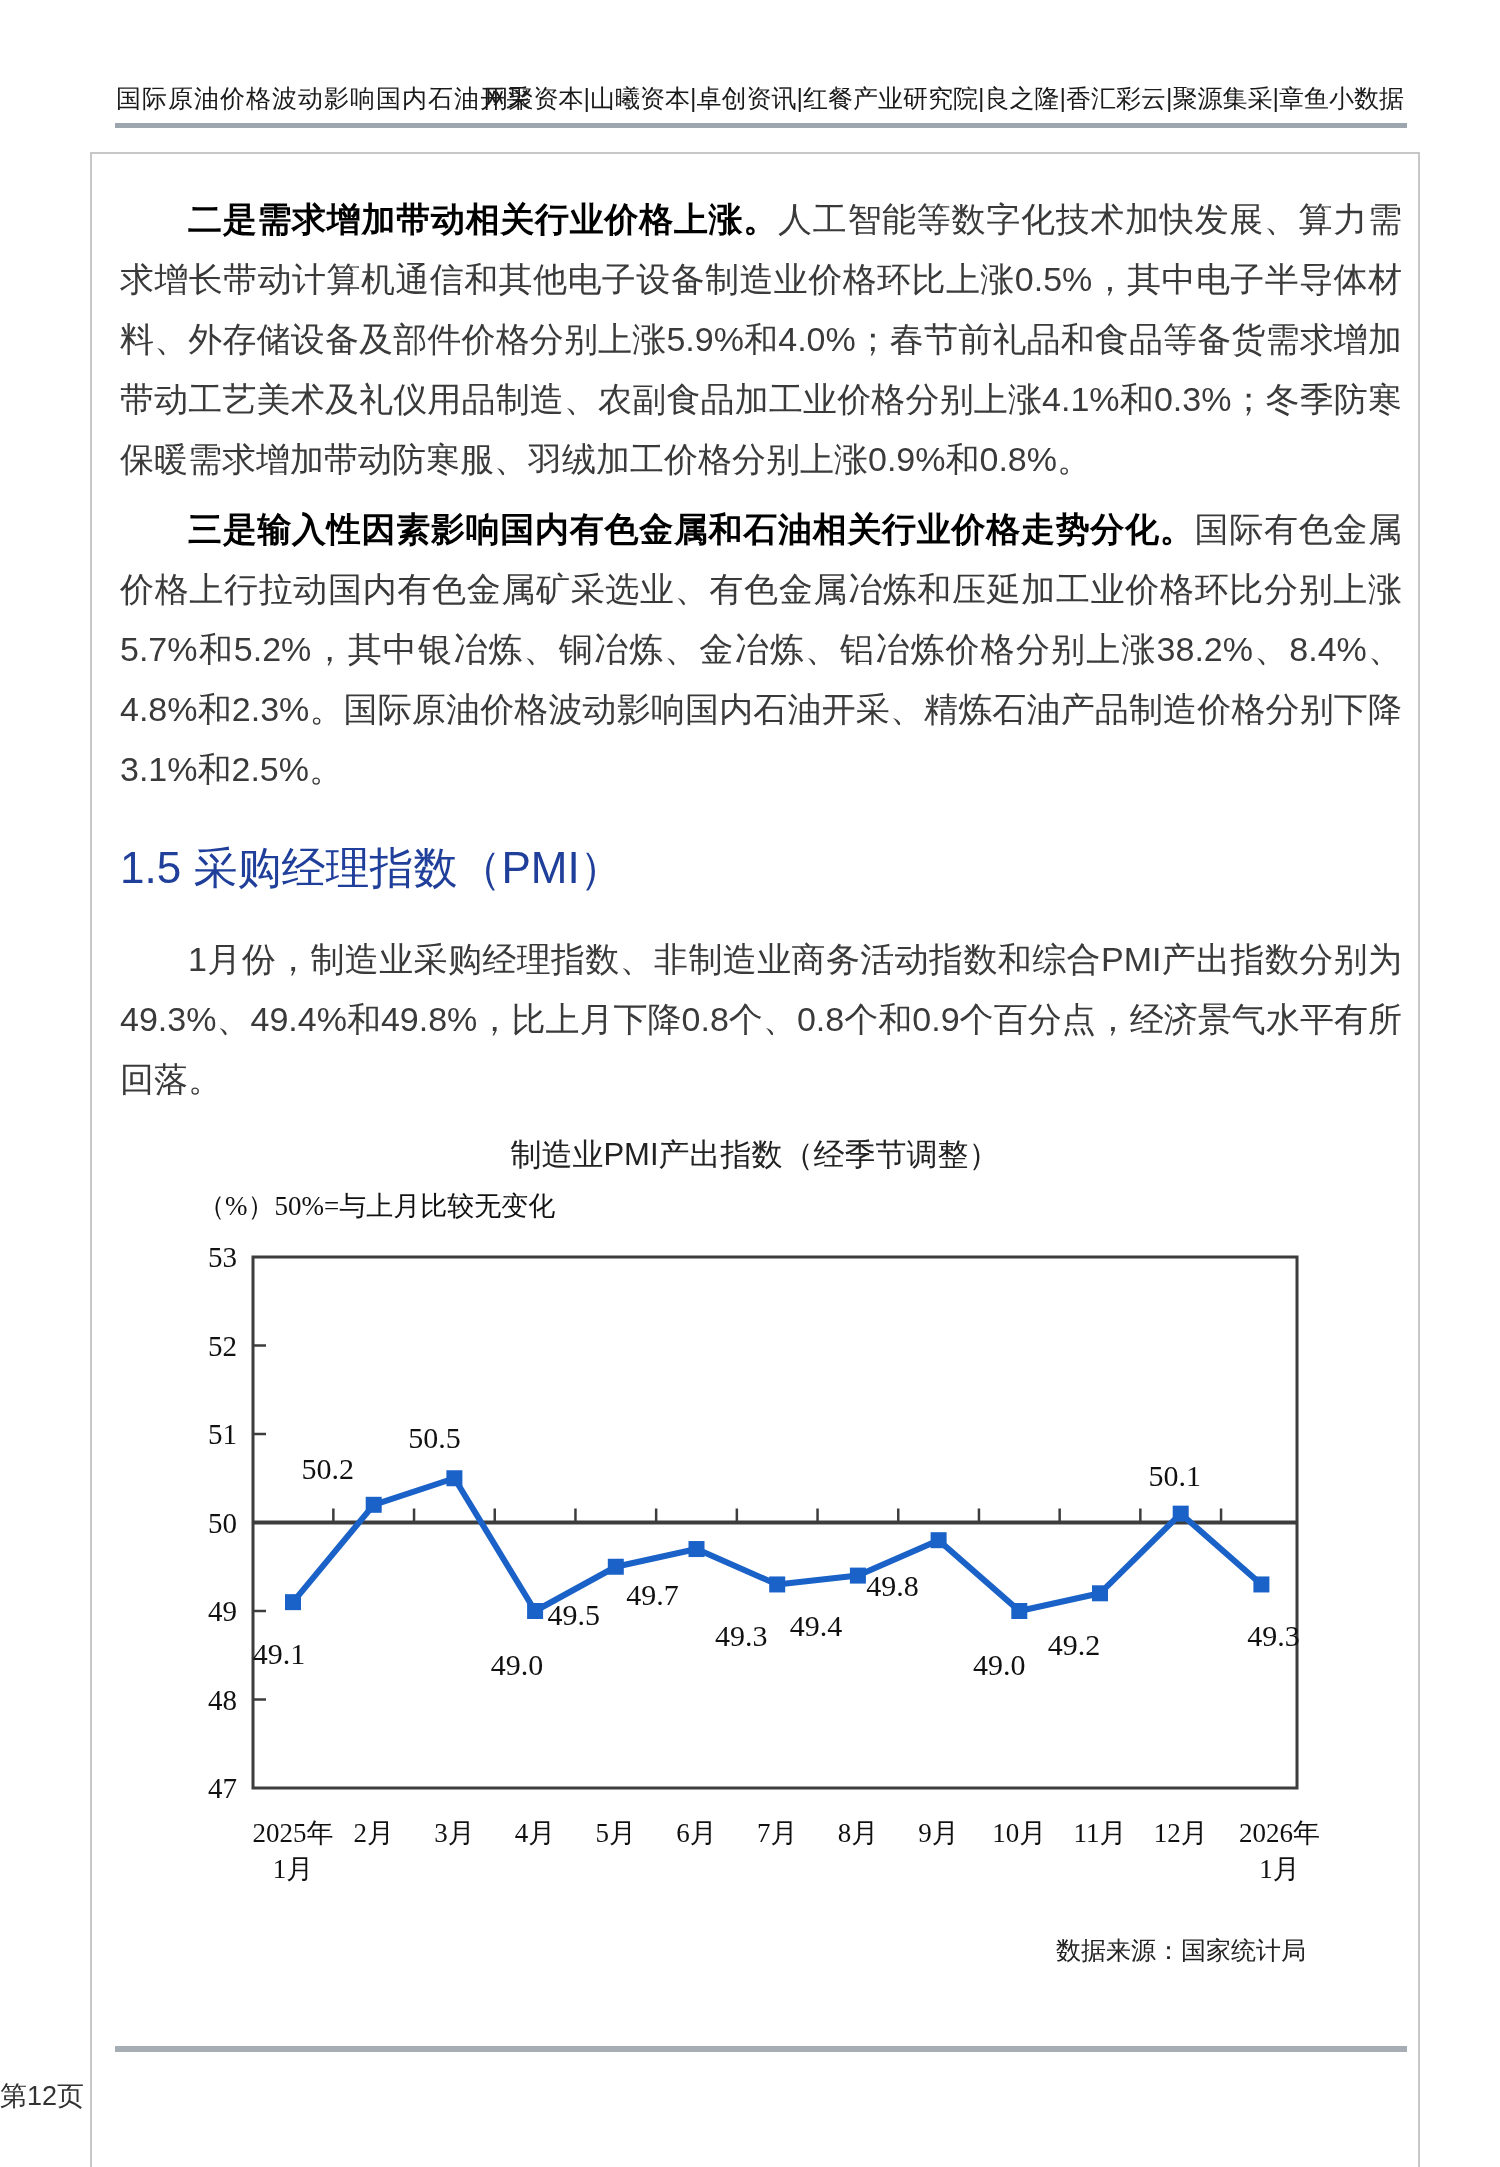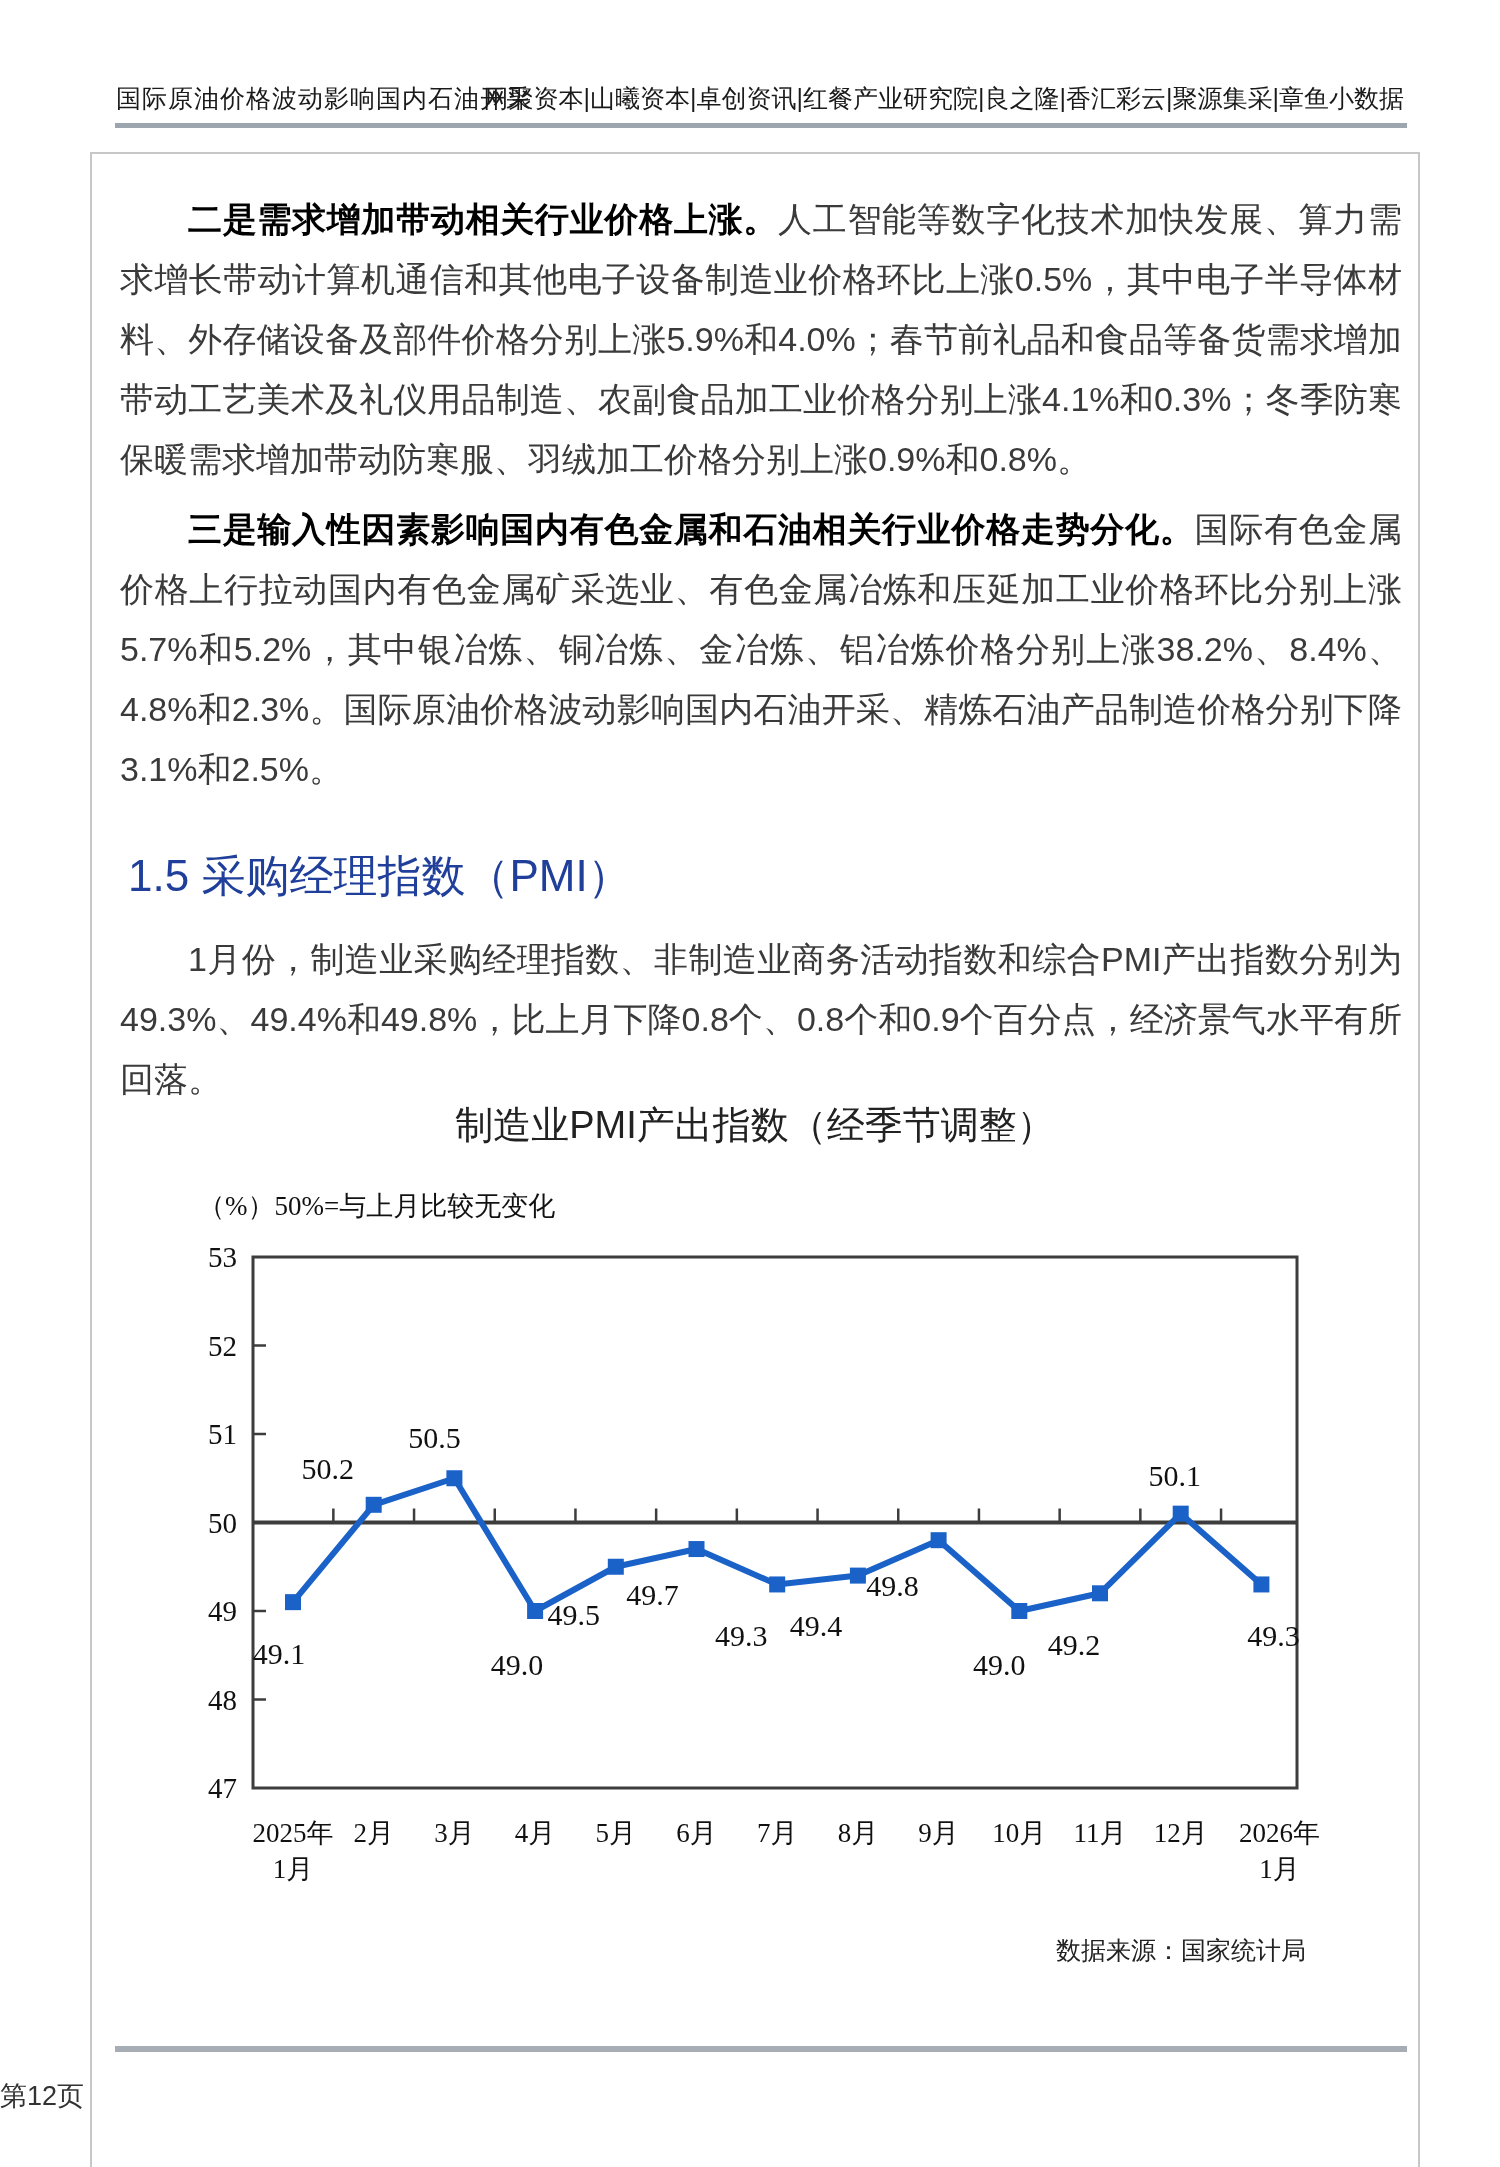--- a/index.html
+++ b/index.html
@@ -41,32 +41,32 @@
     color:#3a3a3a;
     font-weight:300;
   }
   .bodytext p strong{
     color:#000;font-weight:700;
   }
   .sec-heading{
     position:absolute;left:28px;top:684px;
     font-size:44px;line-height:60px;
     color:#1f3f9a;font-weight:400;
-    margin:8px;
+    margin:0;
   }
   .sec-paragraph{
     position:absolute;left:28px;right:16px;top:775px;
     font-size:34px;line-height:60px;
     text-align:justify;text-indent:2em;
     color:#3a3a3a;margin:0;font-weight:300;
   }
   .chart-title{
-    position:absolute;left:0;top:946px;width:100%;
+    position:absolute;left:0;top:980px;width:100%;
     text-align:center;
-    font-size:38px;color:#222;
+    font-size:31px;color:#222;
   }
   .chart-unit{
     position:absolute;left:106px;top:1034px;
     font-family:"Liberation Serif","DejaVu Serif",serif;
     font-size:27px;color:#111;
   }
   .pmi-svg{
     position:absolute;left:0;top:1083px;
   }
   .pmi-svg text{fill:#111;}

